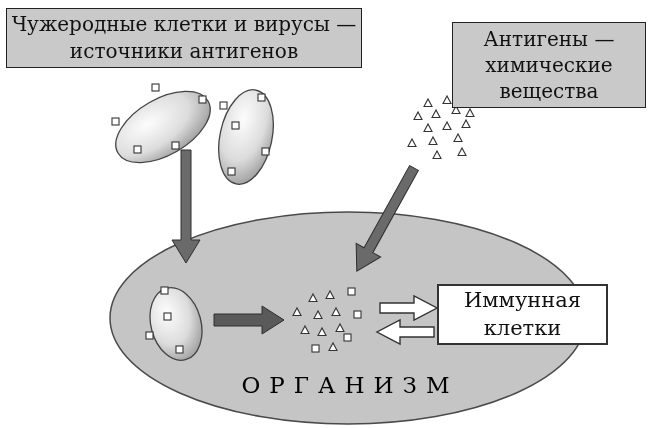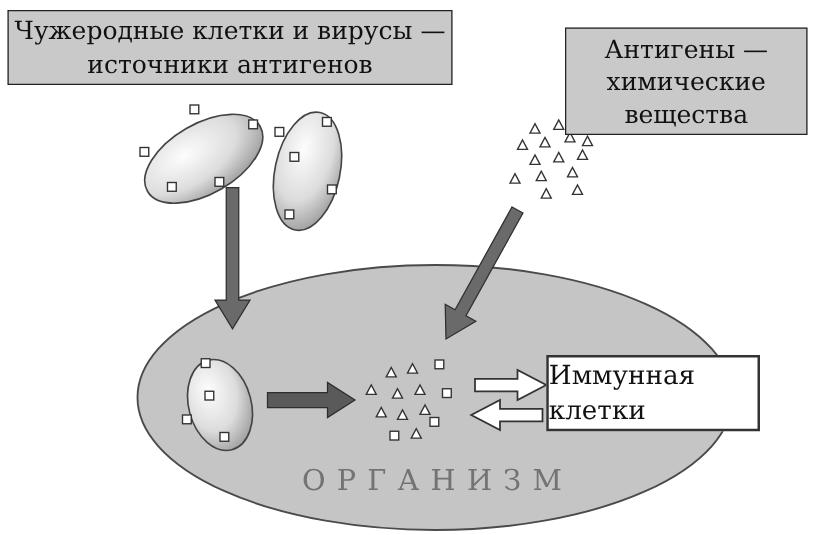--- a/index.html
+++ b/index.html
@@ -12,25 +12,25 @@
     position:absolute;background:#c9c9c9;border:1px solid #222;
     display:flex;flex-direction:column;justify-content:center;
     text-align:center;box-sizing:border-box;
   }
   .box-foreign{left:6px;top:8px;width:356px;height:60px;font-size:20px;line-height:1.35;}
   .box-antigens{left:452px;top:22px;width:194px;height:86px;font-size:20px;line-height:1.3;}
   .immune-box{
     position:absolute;left:437px;top:284px;width:171px;height:61px;
     background:#ffffff;border:2px solid #333;box-sizing:border-box;
     display:flex;flex-direction:column;justify-content:center;
-    text-align:left;font-size:21px;line-height:1.3;
+    text-align:center;font-size:21px;line-height:1.3;
   }
   .organism-label{
     position:absolute;left:185px;top:372px;width:330px;text-align:center;
-    font-size:23px;letter-spacing:9px;color:#737373;
+    font-size:23px;letter-spacing:9px;color:#000000;
   }
 </style>
 </head>
 <body>
 
 <div class="stage">
 
   <svg width="656" height="428" viewBox="0 0 656 428">
     <defs>
       <radialGradient id="cellGrad" cx="38%" cy="32%" r="80%">

